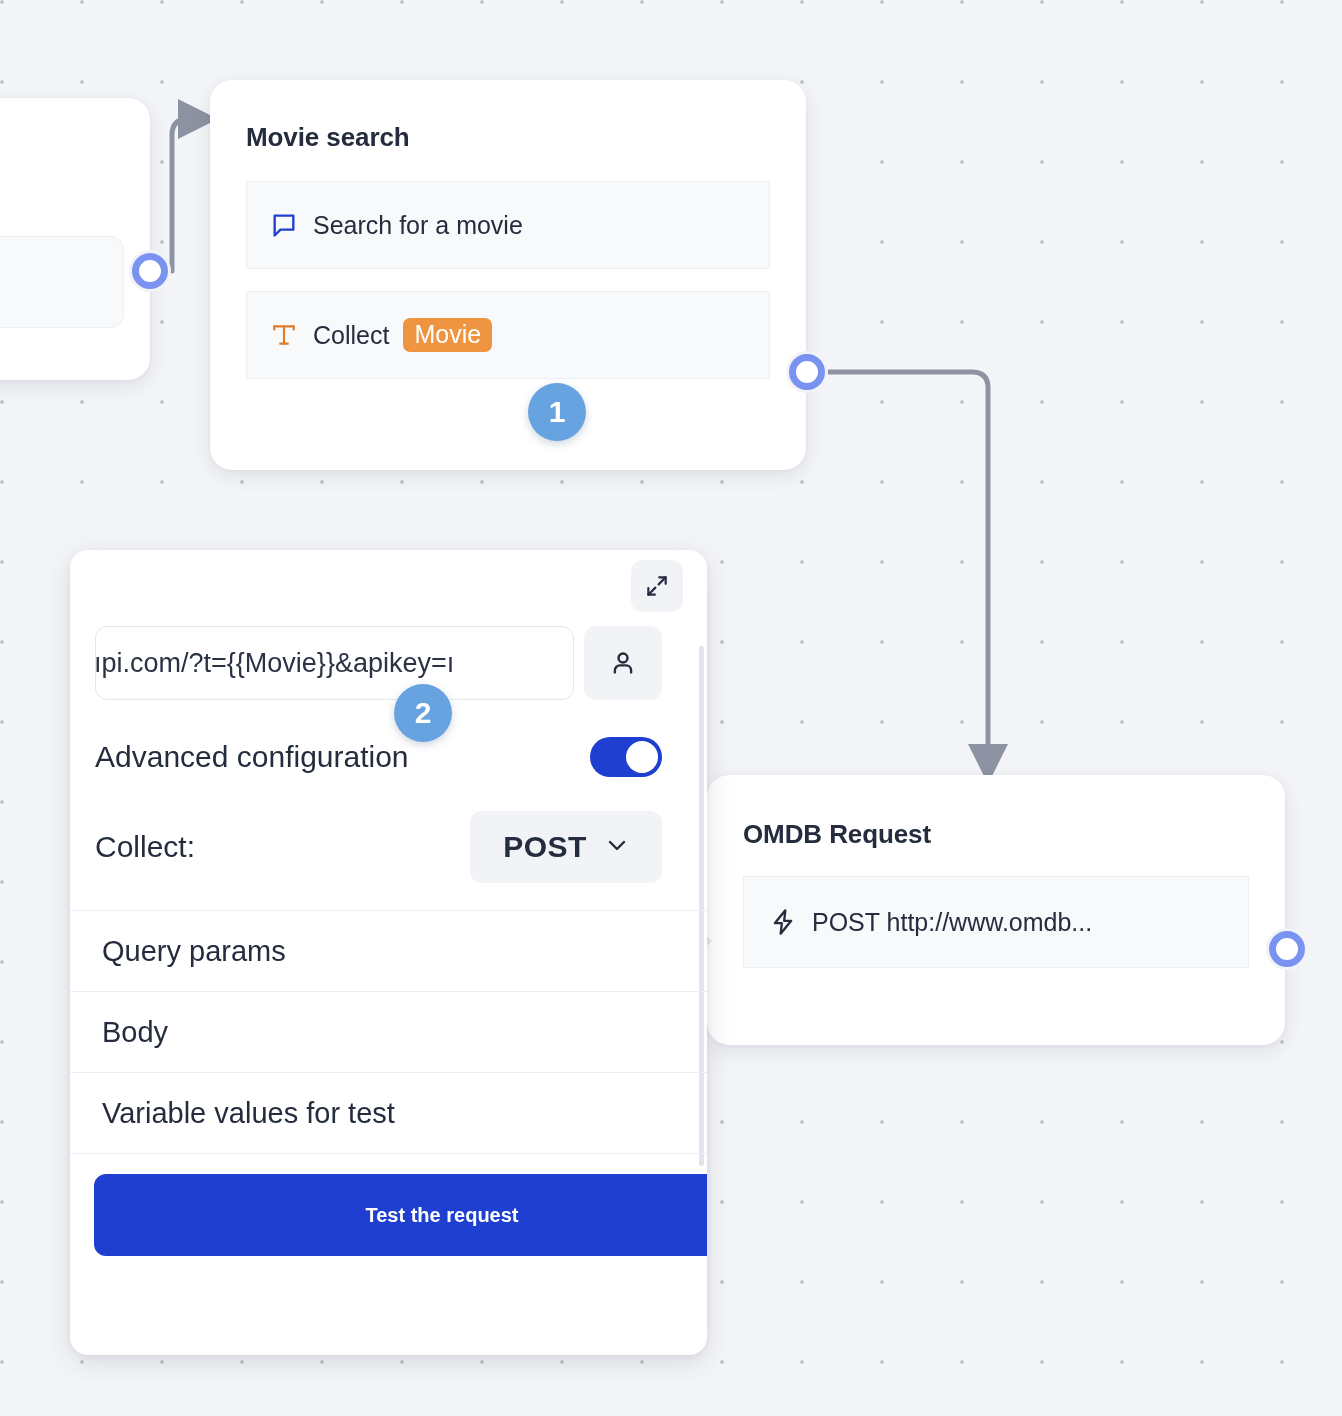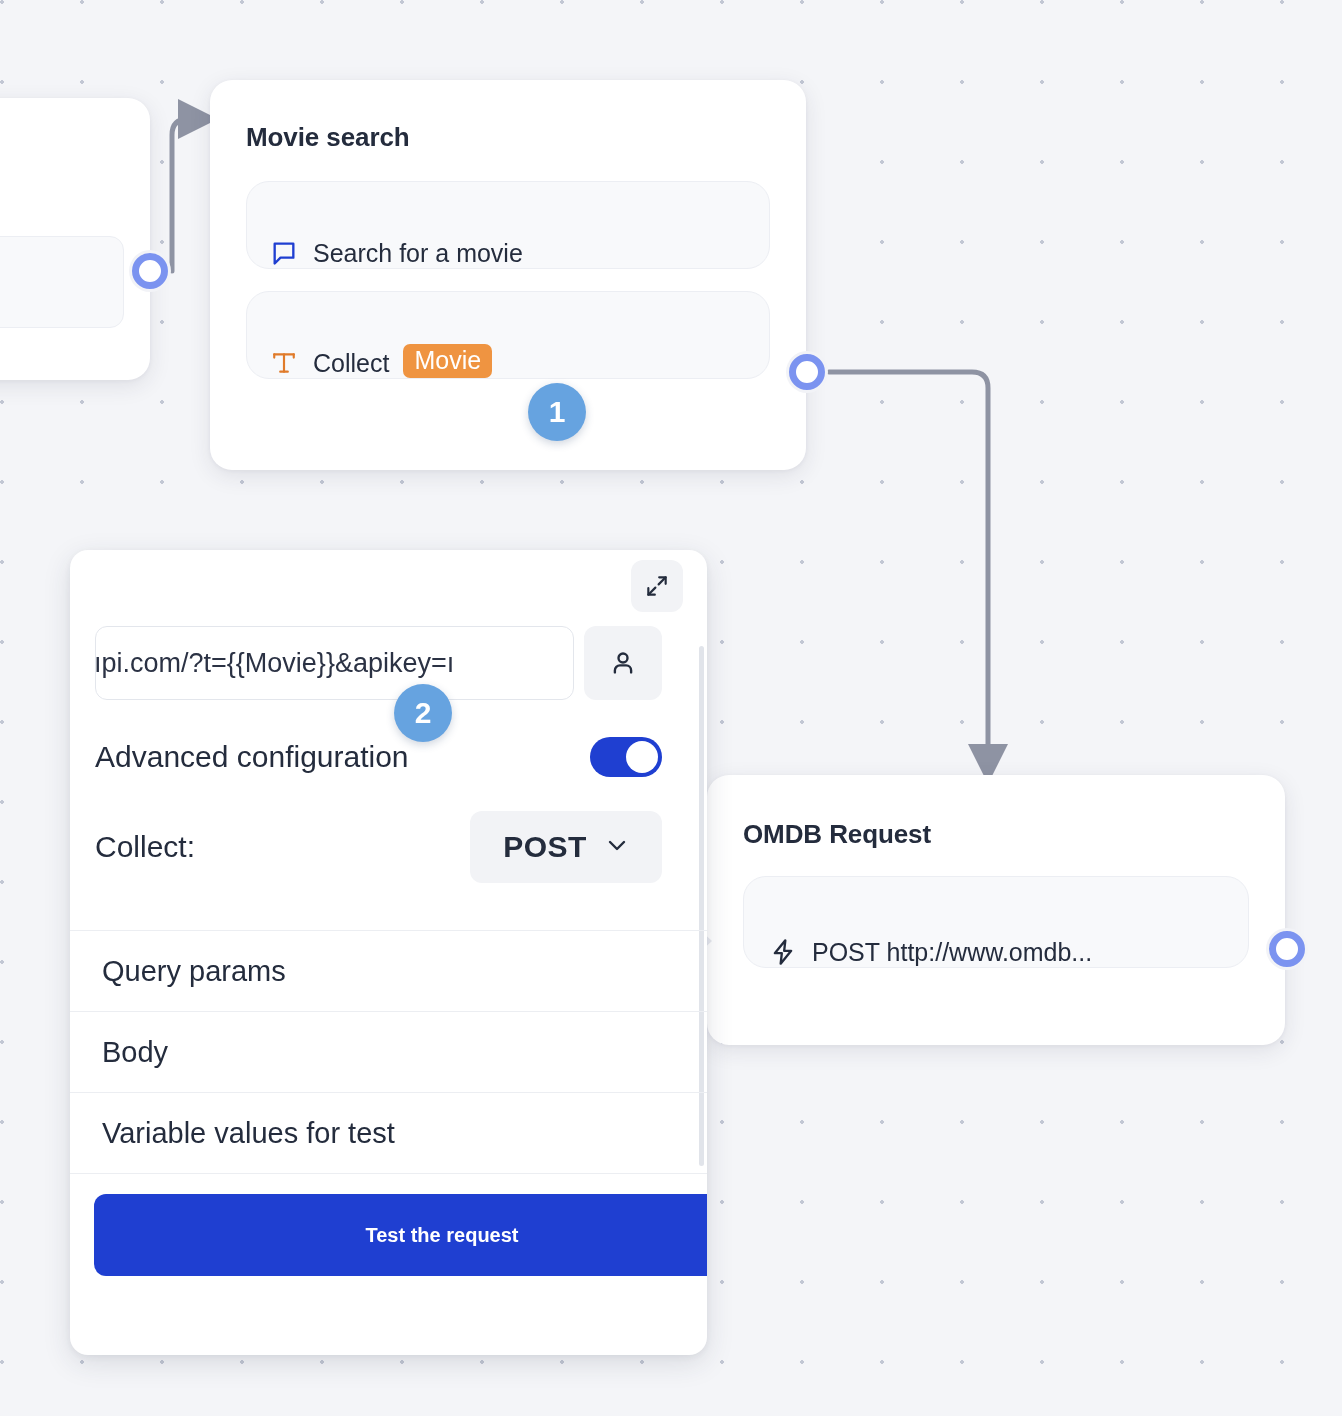--- a/index.html
+++ b/index.html
@@ -31,25 +31,25 @@
                 0 1px 4px rgba(35, 44, 70, 0.05);
   }
   .node-title {
     font-size: 26px;
     font-weight: 700;
     color: #242c3d;
     letter-spacing: -0.1px;
   }
   .node-row {
     display: flex;
-    align-items: flex-end;
+    align-items: center;
     gap: 14px;
     background: #f8f9fb;
     border: 1px solid #eceef3;
-    border-radius: 23px;
+    border-radius: 2px;
     font-size: 25px;
     color: #242c3d;
   }
   .row-icon {
     display: inline-flex;
     align-items: center;
     justify-content: center;
     flex: 0 0 auto;
     width: 30px;
     height: 30px;
@@ -440,21 +440,21 @@
           <span class="mv">POST</span>
           <span class="chev">
             <svg width="24" height="24" viewBox="0 0 24 24" fill="none" stroke="#242c3d" stroke-width="2.4" stroke-linecap="round" stroke-linejoin="round">
               <path d="M5 9 L12 16 L19 9"></path>
             </svg>
           </span>
         </div>
       </div>
     </div>
 
-    <div style="position:absolute; left:0; top:380px; width:744px;">
+    <div style="position:absolute; left:0; top:360px; width:744px;">
 
       <div class="accordion-item">
         <span class="ac-label">Query params</span>
         <span class="chev">
           <svg width="26" height="26" viewBox="0 0 24 24" fill="none" stroke="#242c3d" stroke-width="2.3" stroke-linecap="round" stroke-linejoin="round">
             <path d="M5 9 L12 16 L19 9"></path>
           </svg>
         </span>
       </div>
 

